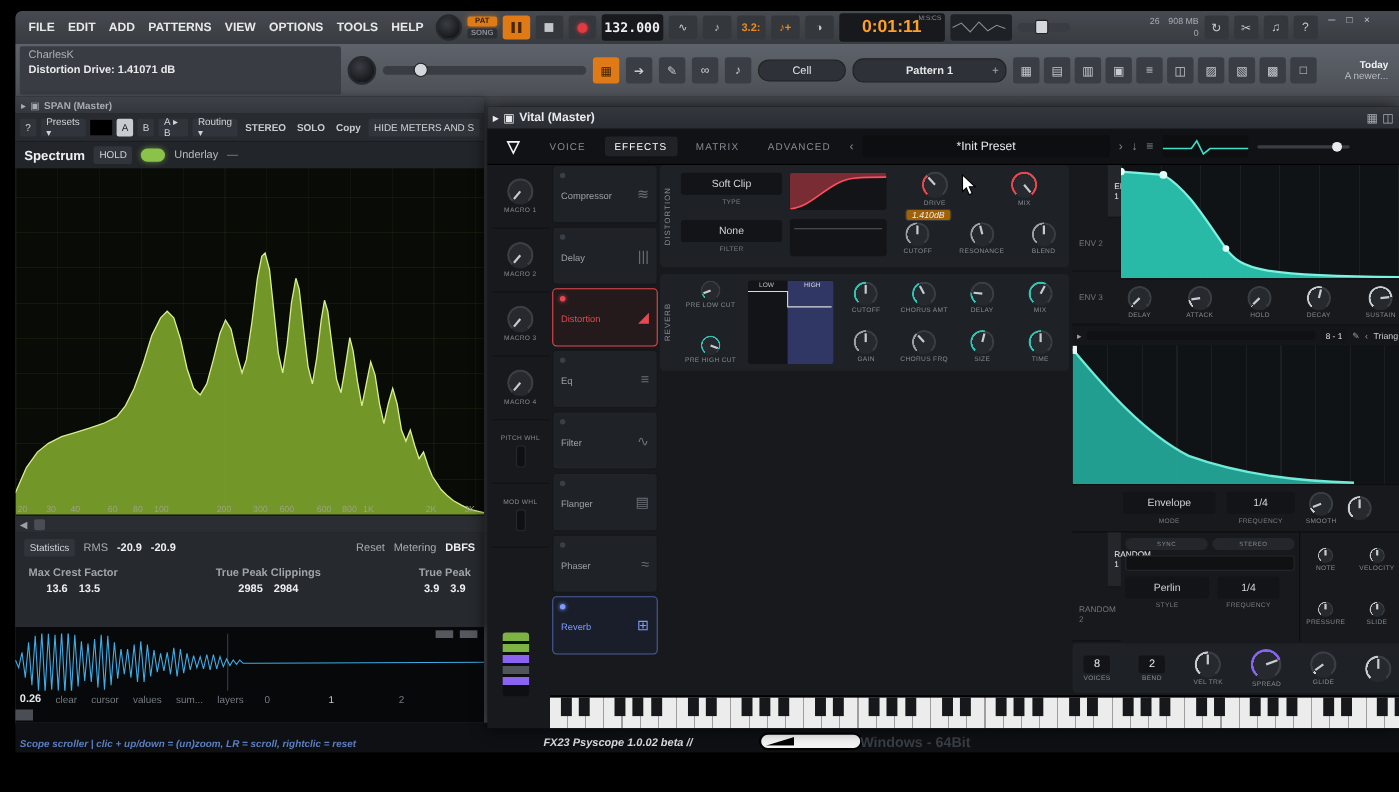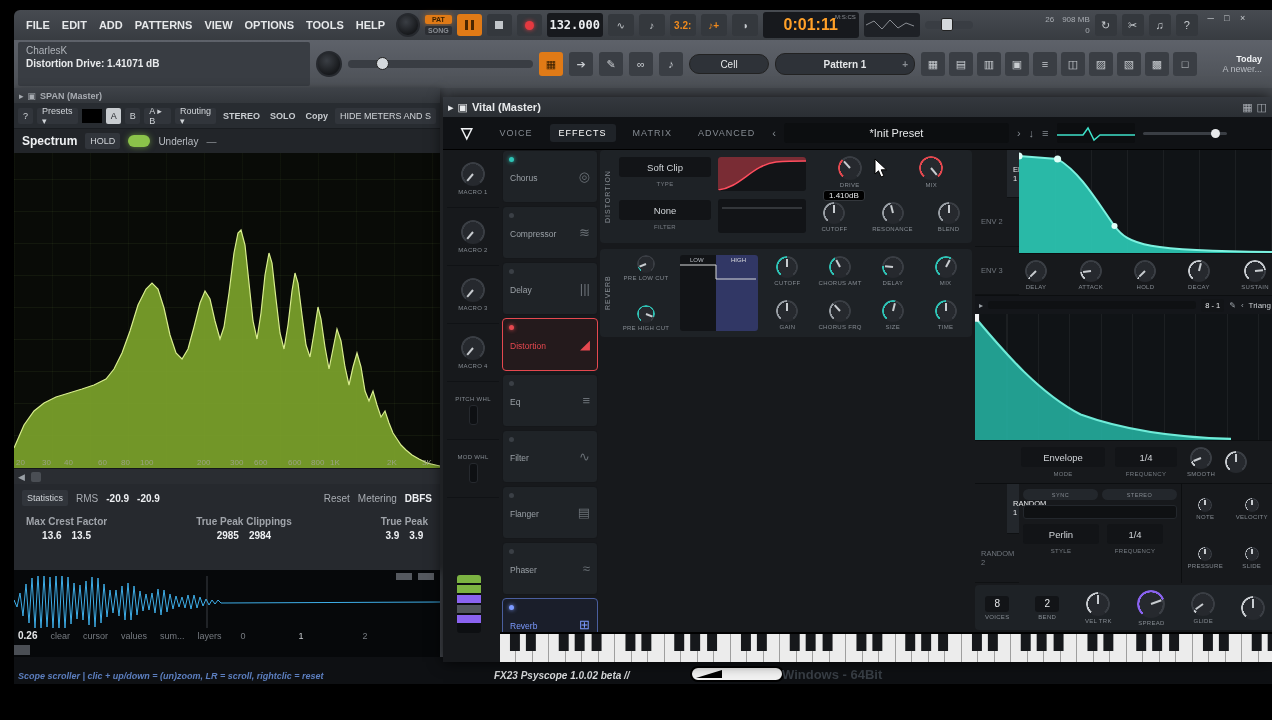--- a/index.html
+++ b/index.html
@@ -102,21 +102,21 @@
 .gbox{background:#121417;border-radius:3px;position:relative;overflow:hidden;}
 
 .knob{position:relative;border-radius:50%;background:#26292E;}
 .knob::before{content:'';position:absolute;inset:0;border-radius:50%;
  background:conic-gradient(from 220deg,var(--arc,#9AA0A6) calc(var(--v,.5)*280deg),#3A3E44 calc(var(--v,.5)*280deg) 280deg,transparent 280deg);
  -webkit-mask:radial-gradient(circle,transparent 58%,#000 59%);mask:radial-gradient(circle,transparent 58%,#000 59%);}
 .knob::after{content:'';position:absolute;left:50%;top:50%;width:2px;height:38%;background:#C8CCD0;transform-origin:50% 0;transform:rotate(calc(40deg + var(--v,.5)*280deg));margin-left:-1px;}
 .k24{width:24px;height:24px}.k22{width:22px;height:22px}.k18{width:18px;height:18px}.k14{width:14px;height:14px}.k28{width:28px;height:28px}
 .kcell{display:flex;flex-direction:column;align-items:center;gap:2px;}
 .klabel{font-size:6px;color:#858B92;letter-spacing:.3px;text-align:center;white-space:nowrap;}
-.tooltip{position:absolute;background:#000000;border:1px solid #33373C;border-radius:3px;color:#E8EAEC;font-size:8px;padding:0 5px;}
+.tooltip{position:absolute;background:#a16207;border:1px solid #33373C;border-radius:3px;color:#E8EAEC;font-size:8px;padding:0 5px;font-style:italic;}
 
 #rpanel{position:absolute;left:532px;top:53px;width:300px;height:480px;}
 .tabcol{width:44px;}
 .ptab{display:flex;align-items:center;padding-left:6px;font-size:7.5px;color:#70767D;border-bottom:1px solid #0F1113;background:#17191C;}
 .ptab.act{background:#23272C;color:#E8EAEC;margin-left:32px;}
 .disp{position:relative;background:#101316;overflow:hidden;flex:1;}
 .envgrid{background-image:repeating-linear-gradient(90deg,rgba(255,255,255,.05) 0 1px,transparent 1px 36px);}
 .lfogrid{background-image:repeating-linear-gradient(90deg,rgba(255,255,255,.05) 0 1px,transparent 1px 31.5px);}
 .vbox{background:#121417;border-radius:3px;color:#E6E8EA;font-size:10px;display:flex;align-items:center;justify-content:center;}
 .spill{height:11px;border-radius:6px;background:#23272C;color:#858B92;font-size:5.5px;letter-spacing:.5px;display:flex;align-items:center;justify-content:center;padding:0 10px;}
@@ -398,25 +398,20 @@
         <span class="wheel"></span>
       </div>
     <div class="mcell">
         <span class="mlabel">MOD WHL</span>
         <span class="wheel"></span>
       </div>
   </div>
   <div id="voiceled"></div>
 
   <div id="fxlist">
-    <div class="fx-card on-teal">
-        <span class="fx-led"></span>
-        <span class="fx-name">Chorus</span>
-        <span class="fx-ico">◎</span>
-      </div>
     <div class="fx-card">
         <span class="fx-led"></span>
         <span class="fx-name">Compressor</span>
         <span class="fx-ico">≋</span>
       </div>
     <div class="fx-card">
         <span class="fx-led"></span>
         <span class="fx-name">Delay</span>
         <span class="fx-ico">|||</span>
       </div>

